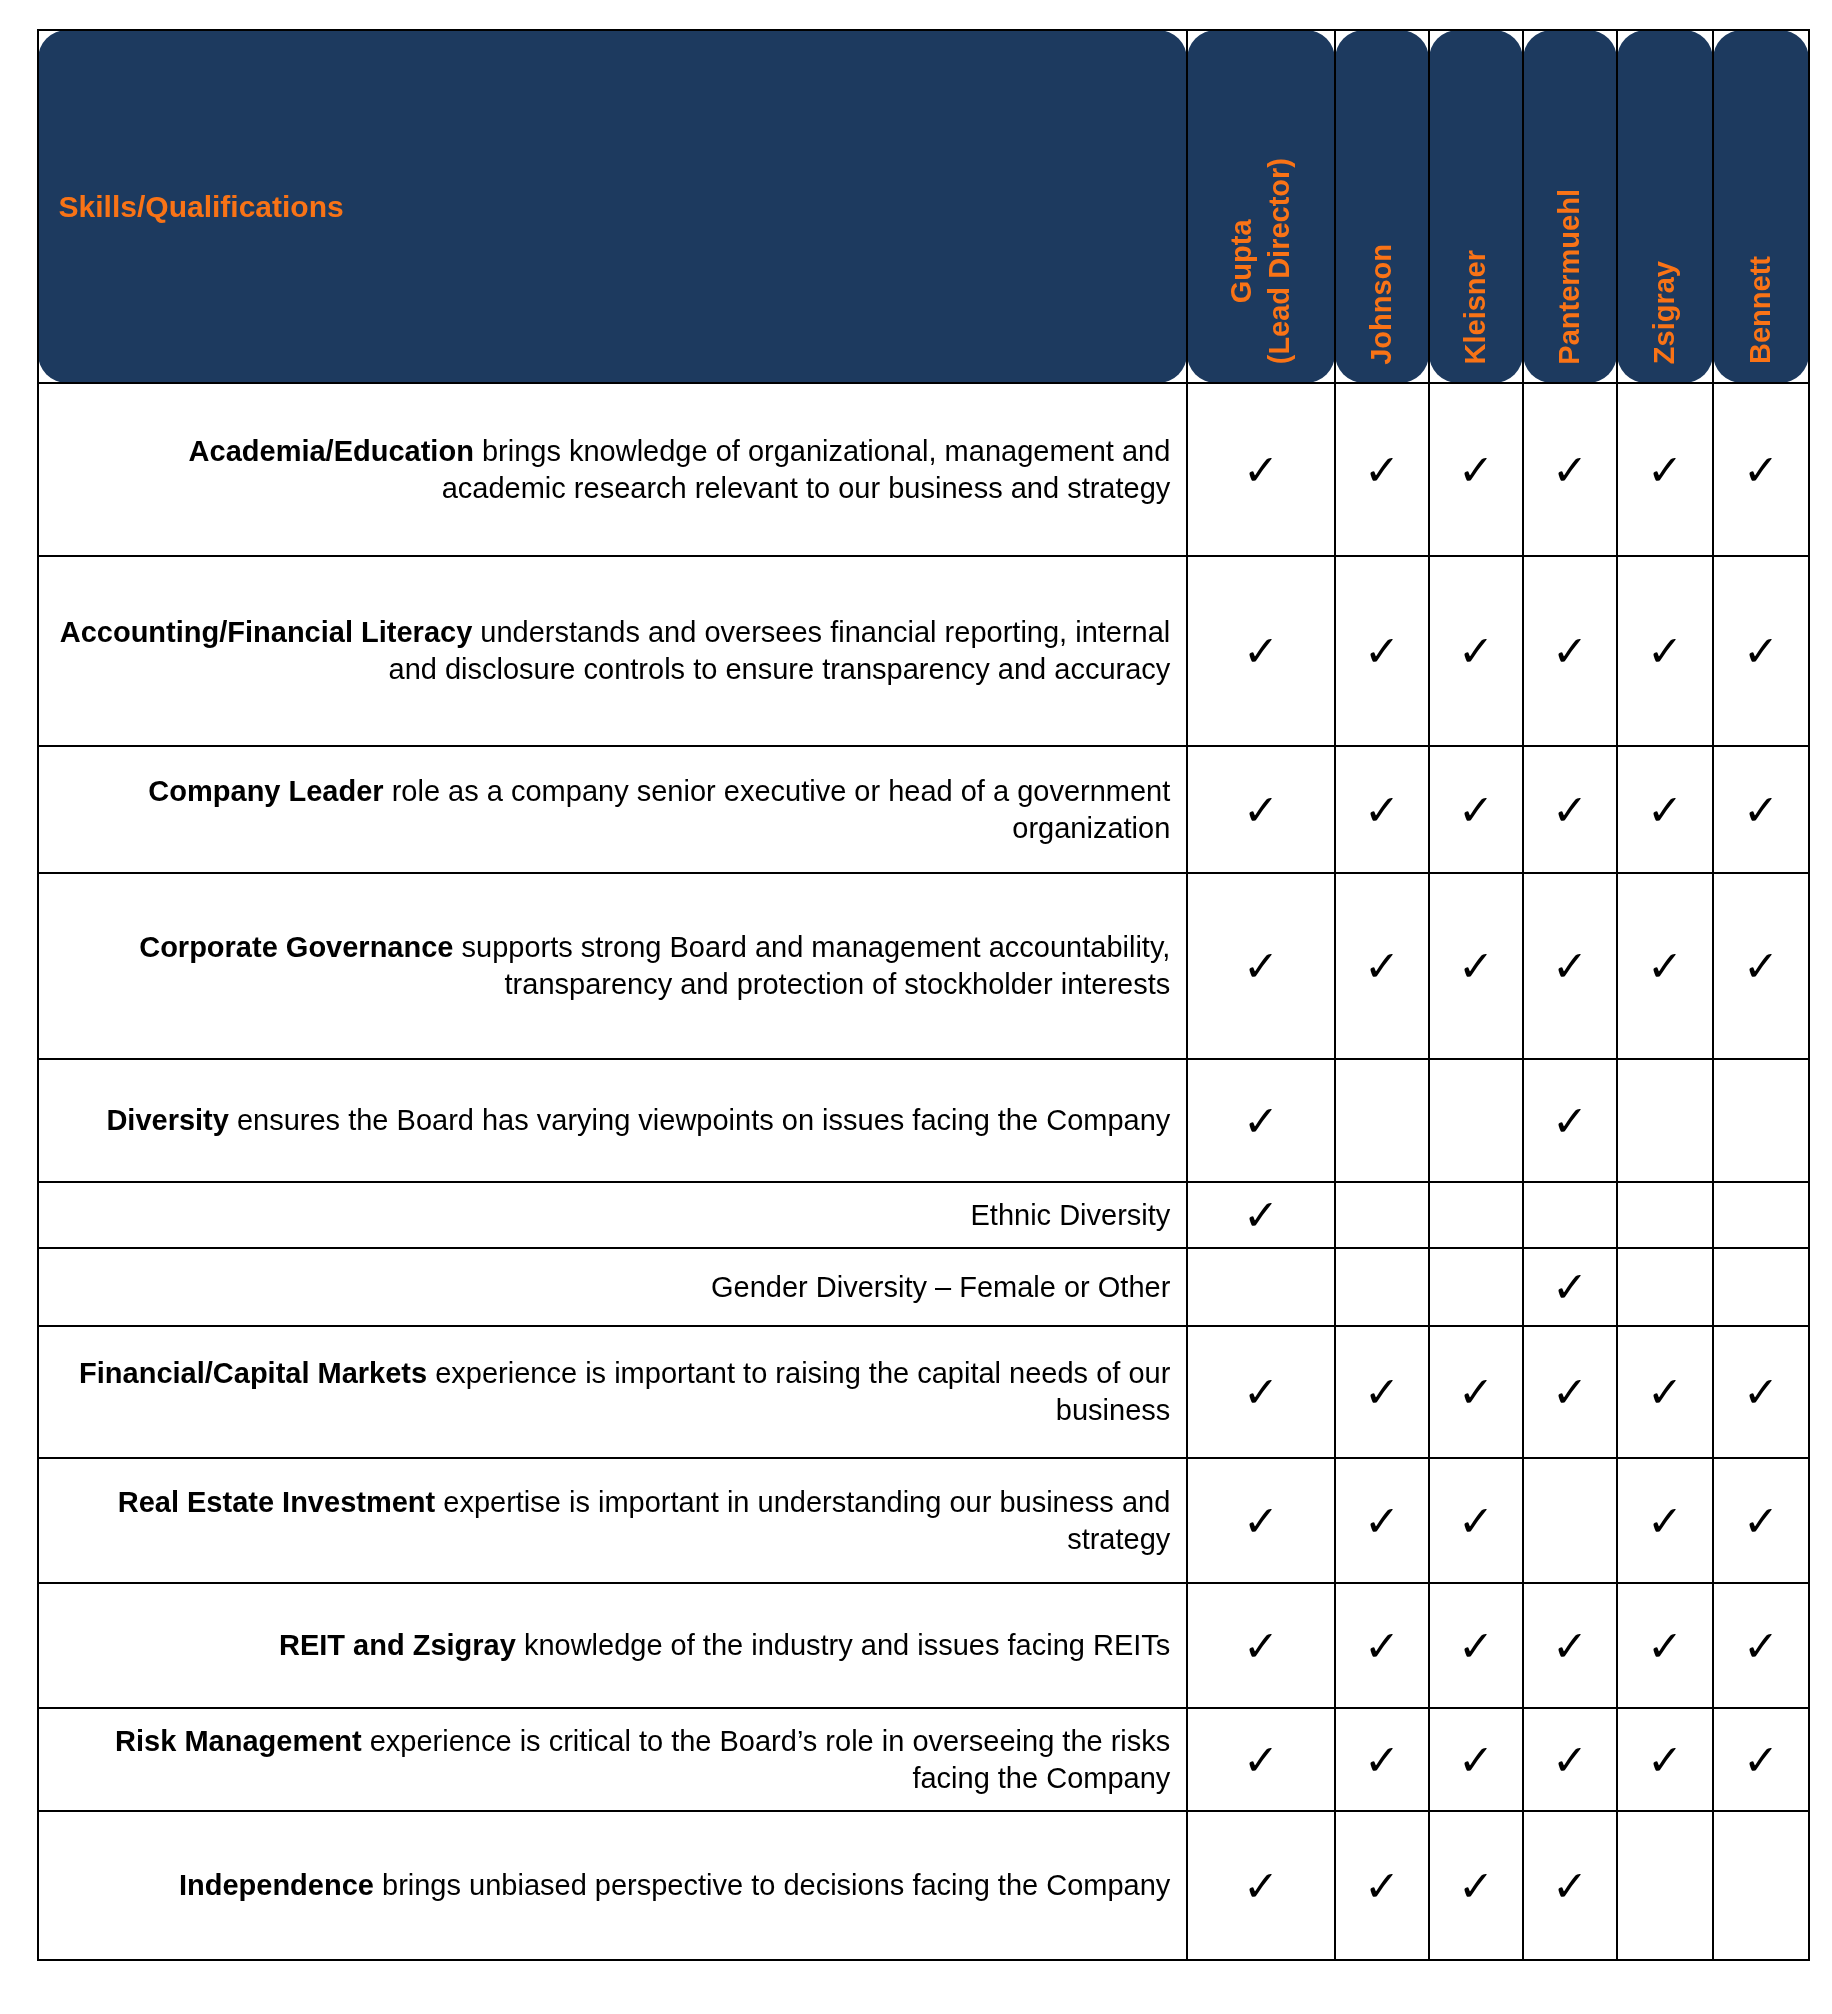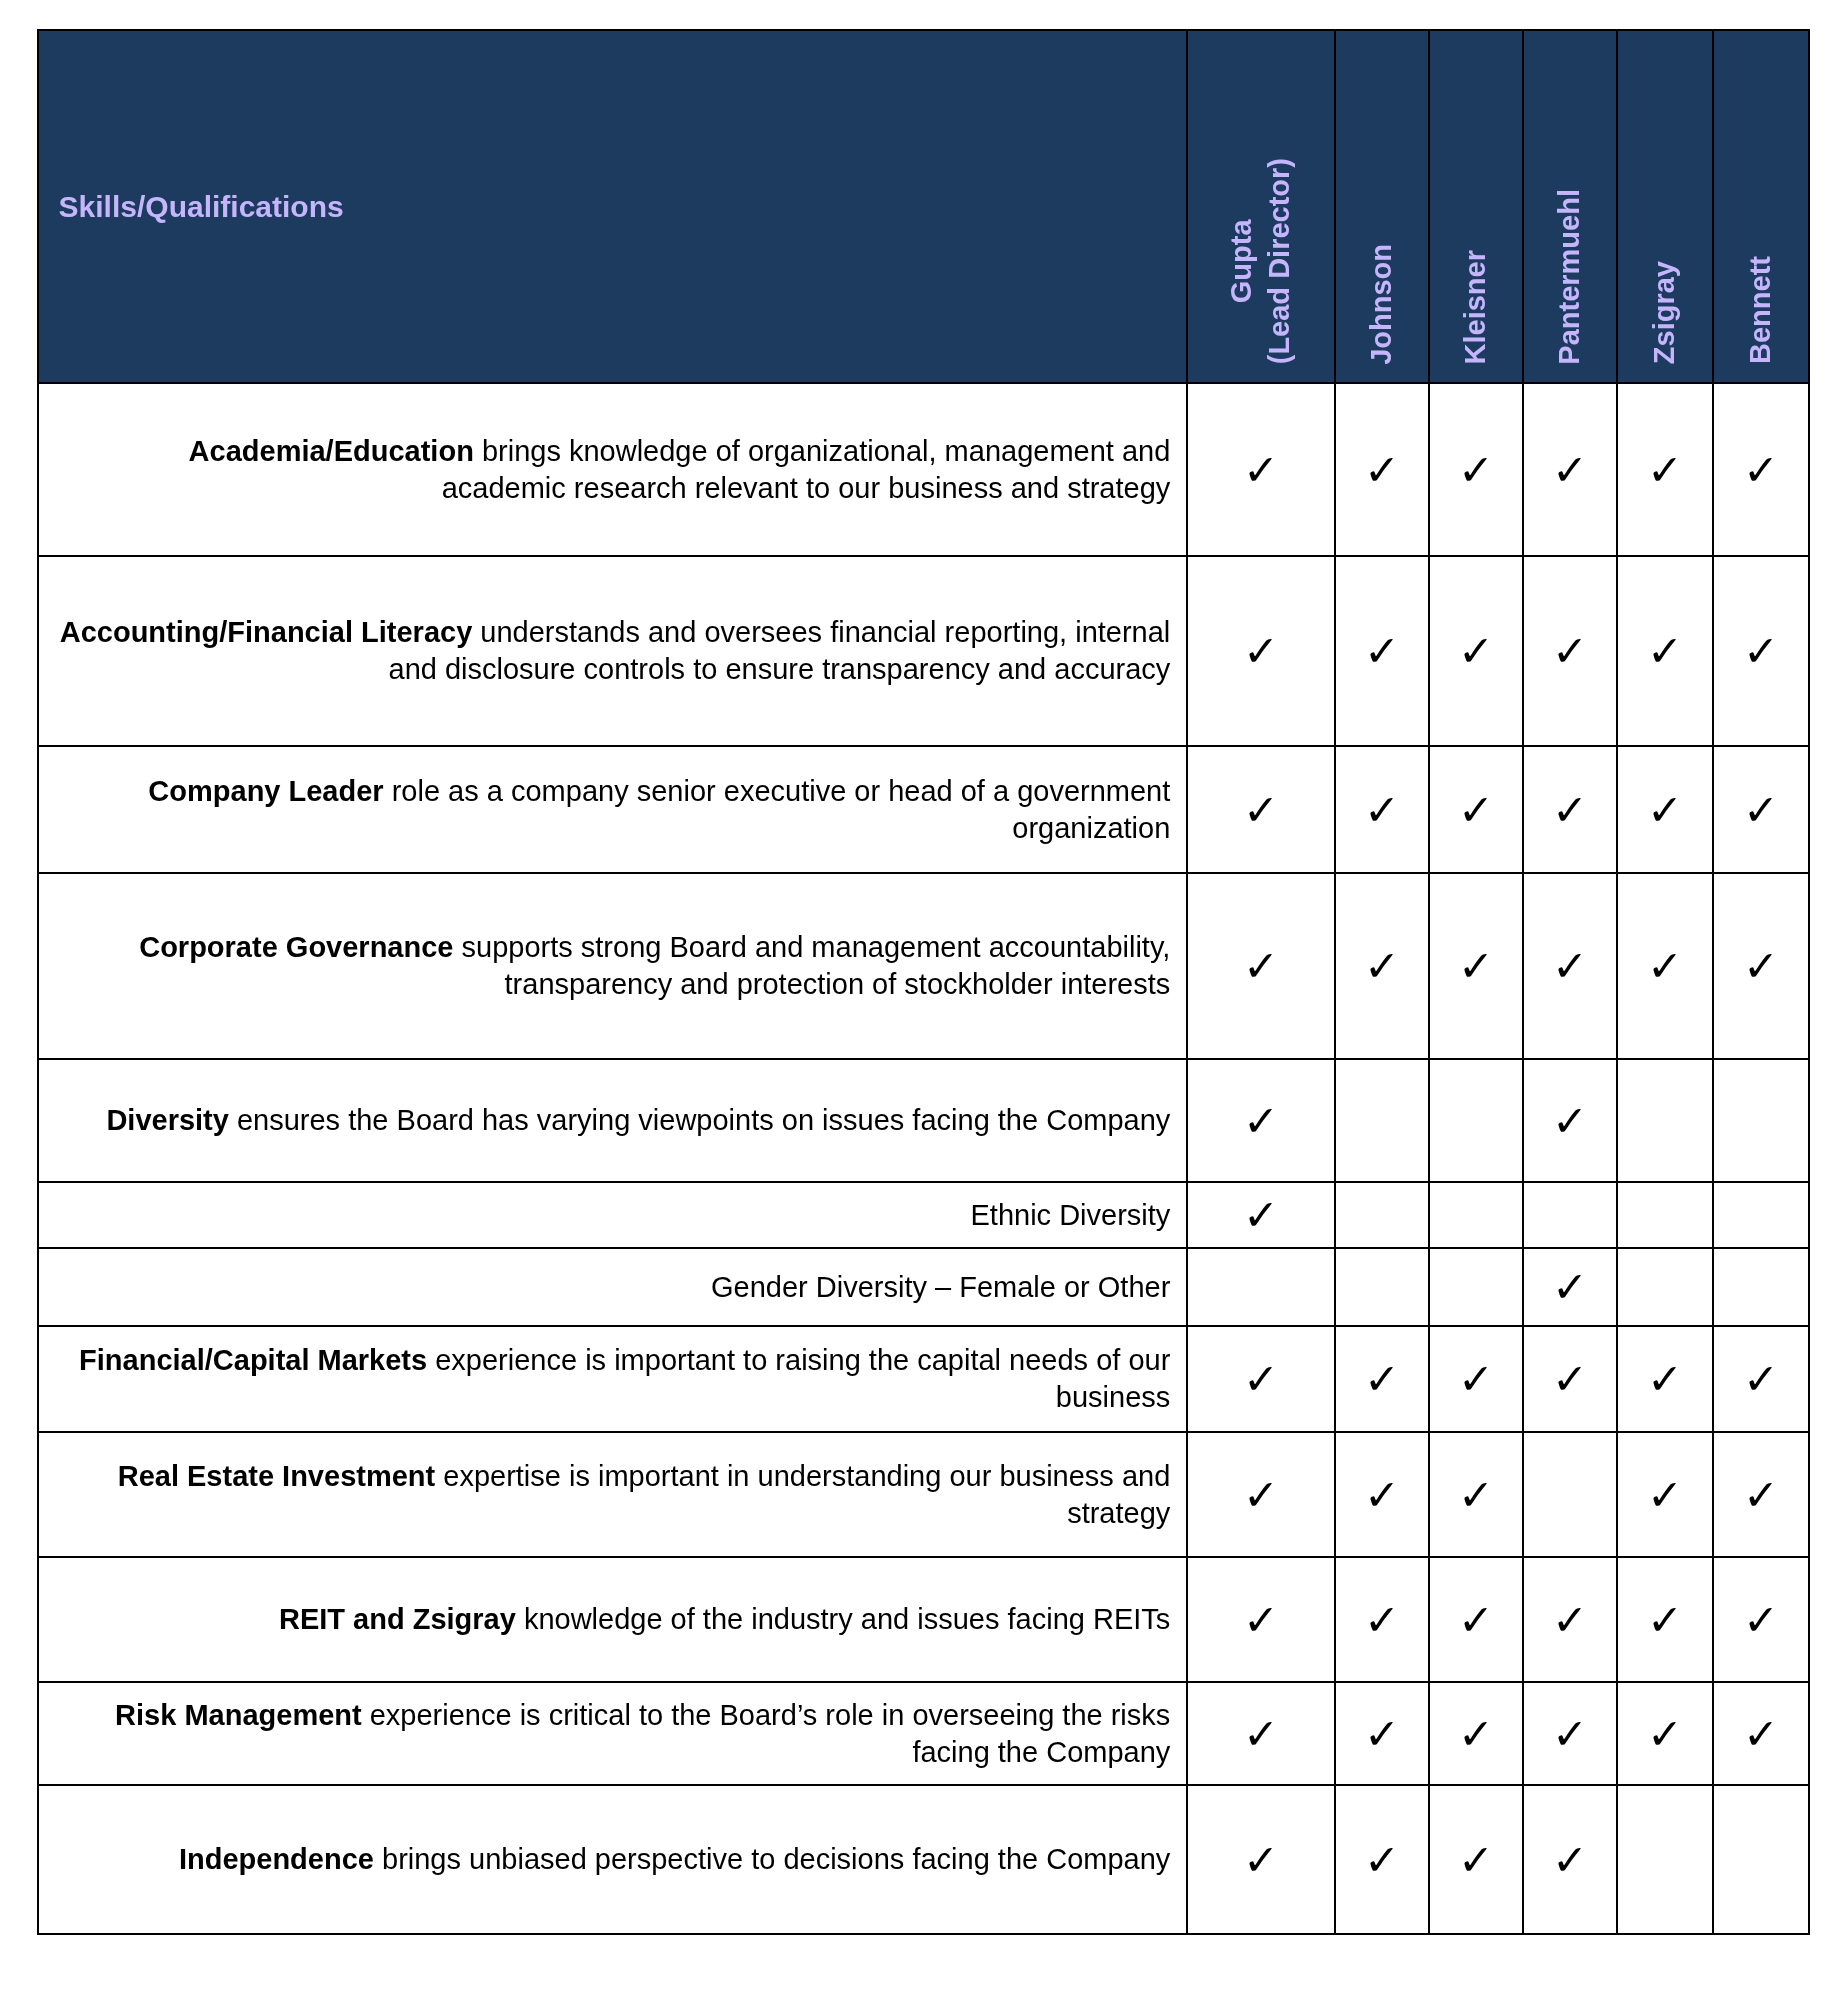--- a/index.html
+++ b/index.html
@@ -13,22 +13,23 @@
   table.matrix {
     position:absolute; left:37px; top:29px;
     width:1771px;
     border-collapse:collapse;
     table-layout:fixed;
     border:2.9px solid #000000;
   }
   .matrix th, .matrix td { border:2px solid #000000; }
   thead th {
     background:#1D3A5F;
-    color:#c4b5fd;
+    color:#f97316;
     border-bottom:2.9px solid #000000;
+    border-radius:29px;
   }
   th.corner {
     text-align:left;
     vertical-align:middle;
     padding-left:19.6px;
     font-size:30px;
     font-weight:bold;
   }
   th.name {
     vertical-align:bottom;
@@ -156,21 +157,21 @@
     </tr>
     <tr style="height:78px">
       <td class="skill indent"><span class="lead"></span><span>Gender Diversity – Female or Other</span></td>
       <td class="chk"></td>
       <td class="chk"></td>
       <td class="chk"></td>
       <td class="chk">✓</td>
       <td class="chk"></td>
       <td class="chk"></td>
     </tr>
-    <tr style="height:106px">
+    <tr style="height:132px">
       <td class="skill"><span class="lead">Financial/Capital Markets</span><span> experience is important to raising the capital needs of our business</span></td>
       <td class="chk">✓</td>
       <td class="chk">✓</td>
       <td class="chk">✓</td>
       <td class="chk">✓</td>
       <td class="chk">✓</td>
       <td class="chk">✓</td>
     </tr>
     <tr style="height:125px">
       <td class="skill"><span class="lead">Real Estate Investment</span><span> expertise is important in understanding our business and strategy</span></td>

